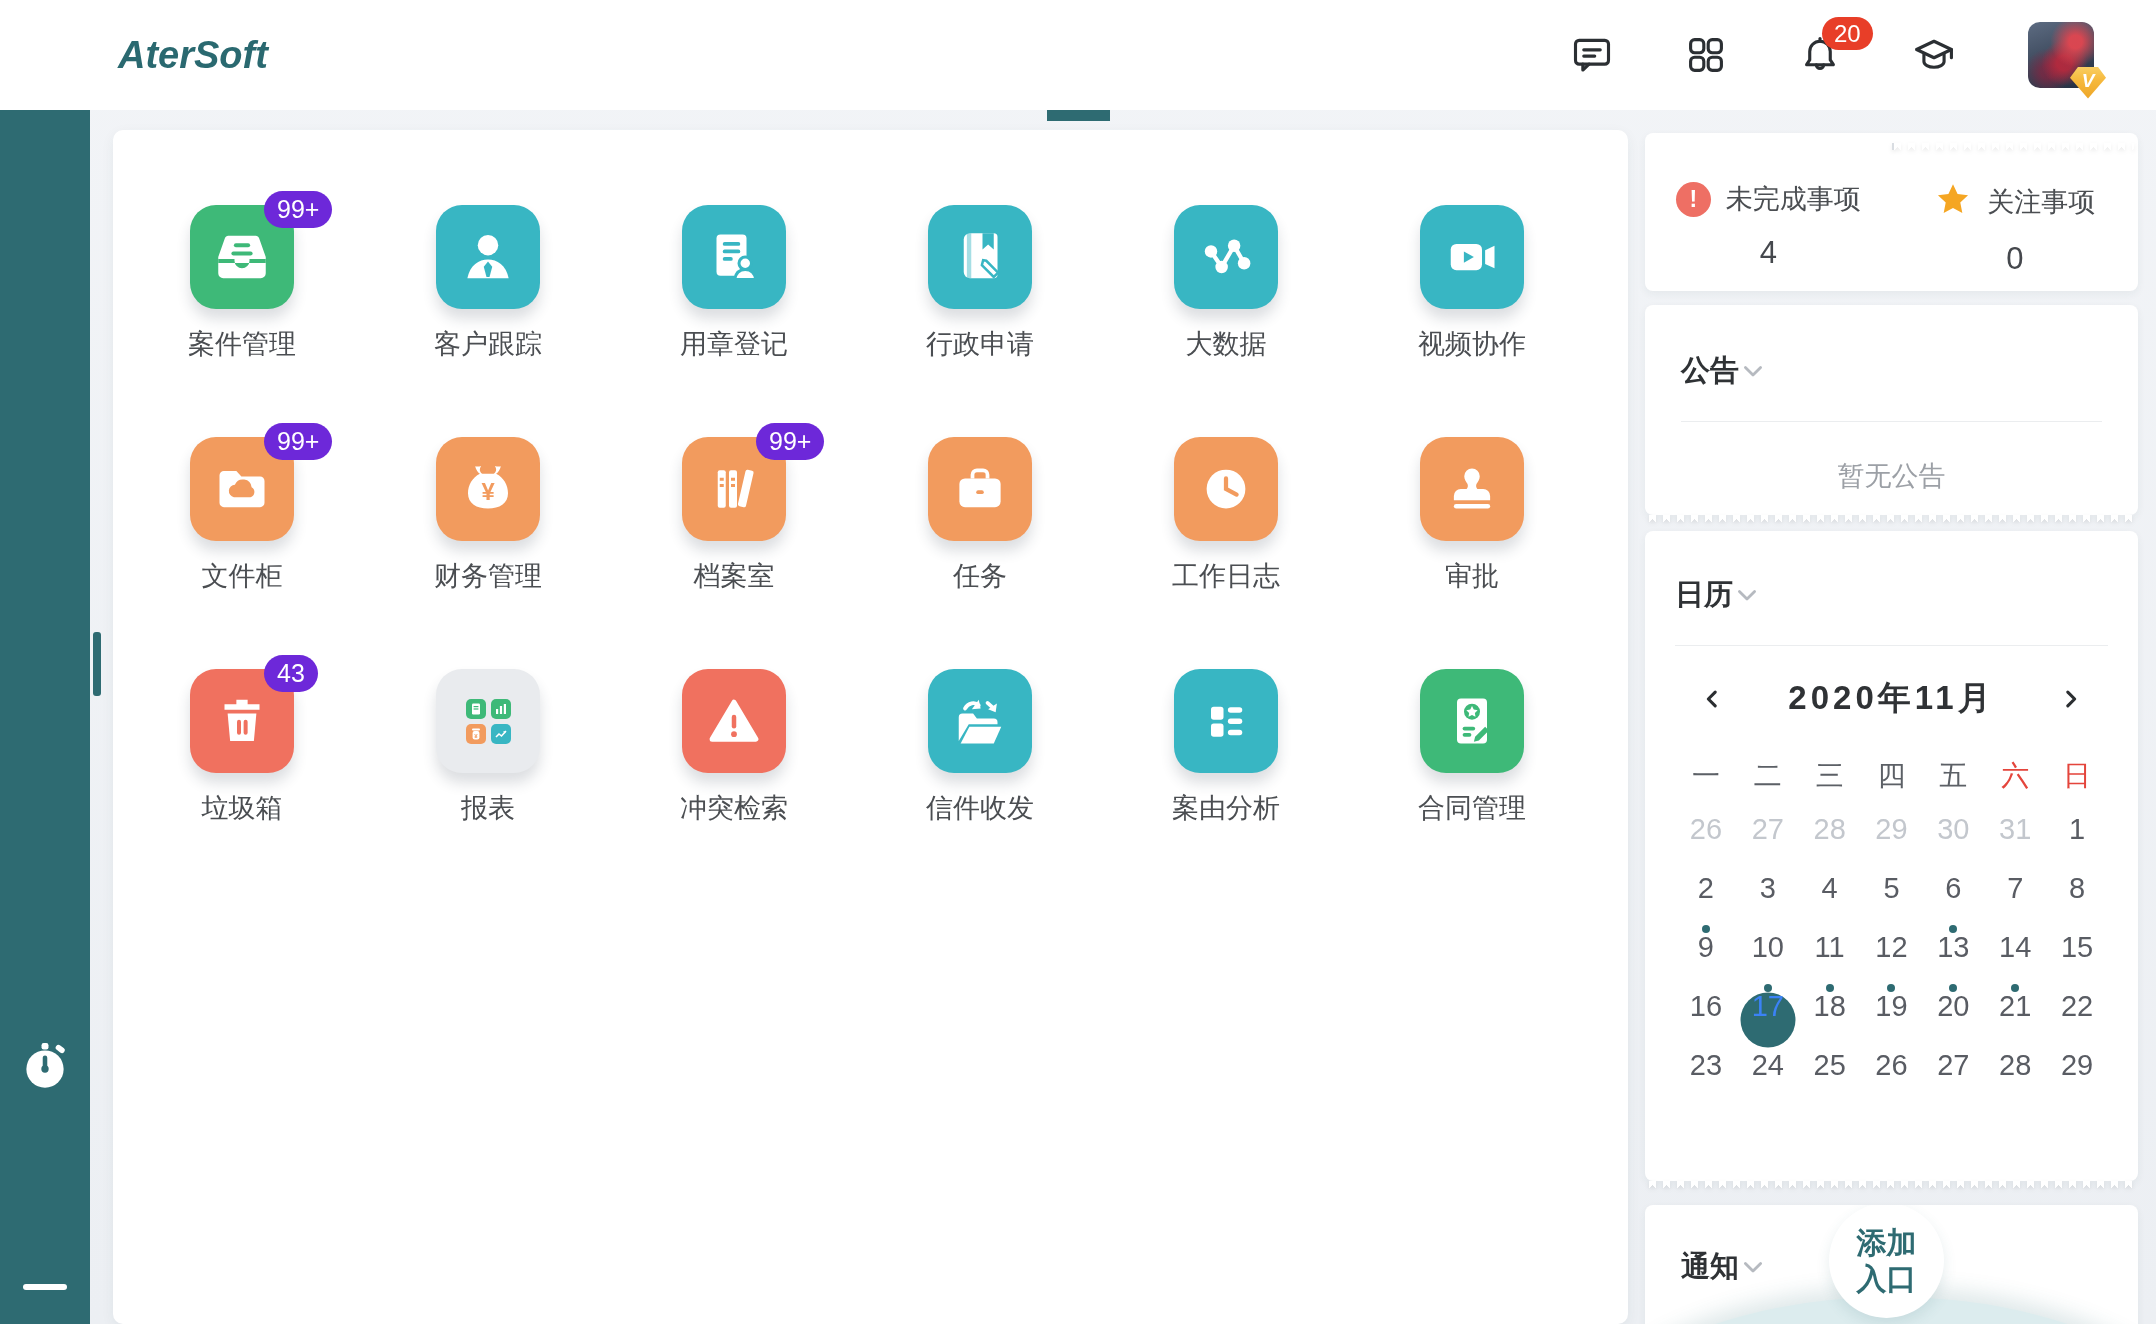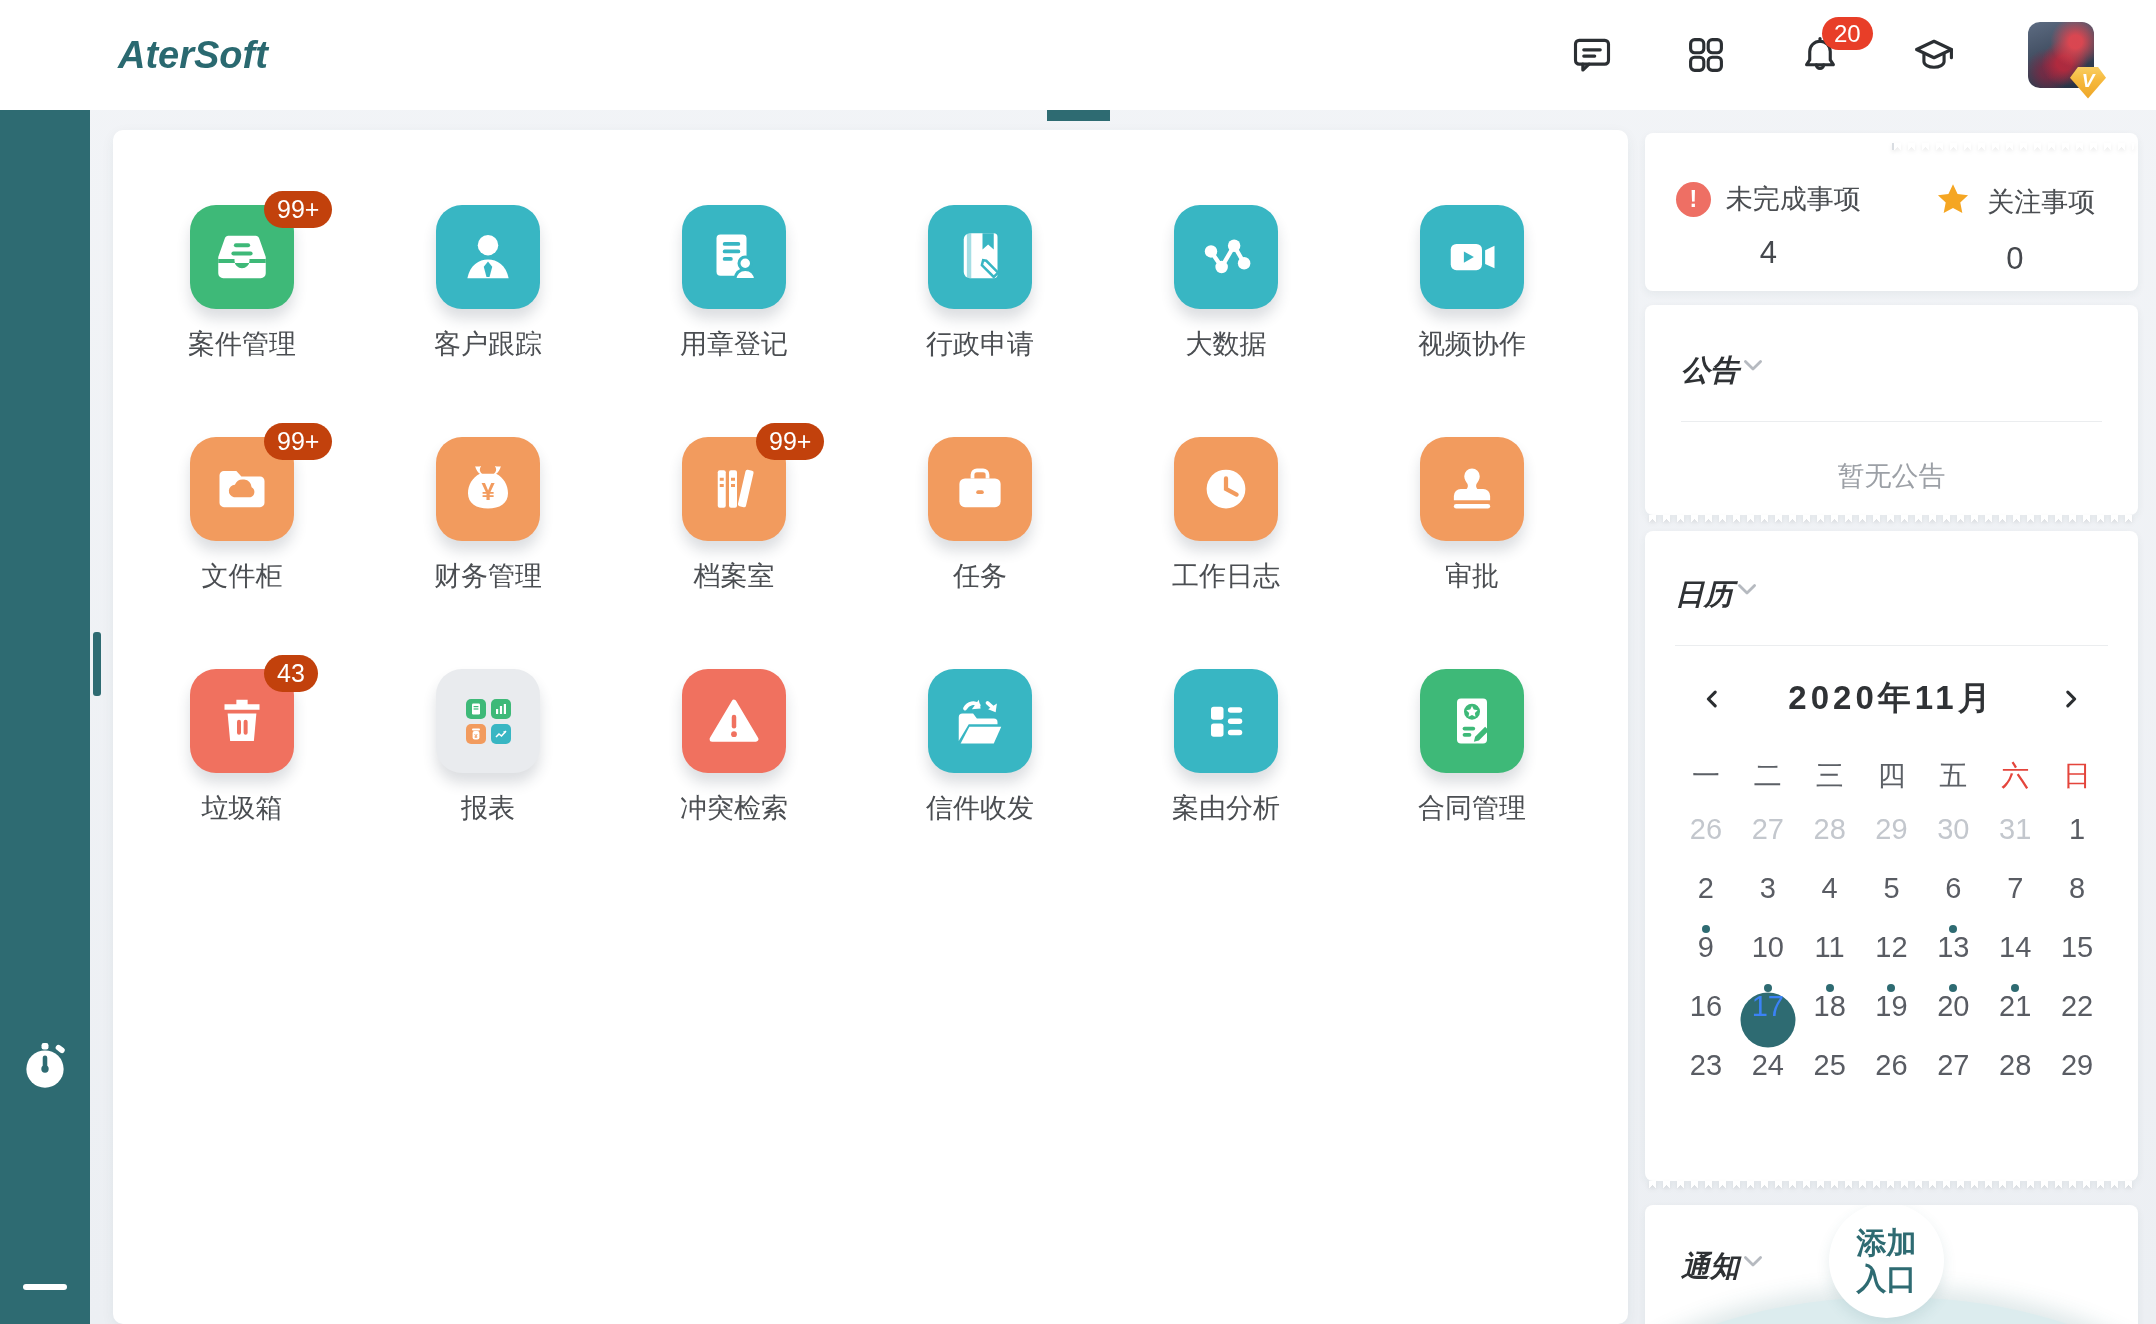--- a/index.html
+++ b/index.html
@@ -38,21 +38,21 @@
   .main-card{position:absolute;left:113px;top:130px;width:1515px;height:1194px;background:#fff;border-radius:10px;
              box-shadow:0 4px 14px rgba(40,60,75,.06);}
   .tab-indicator{position:absolute;left:1047px;top:110px;width:63px;height:11px;background:#2e6b72;z-index:6;cursor:pointer;}
 
   .app-grid{position:absolute;left:77px;top:75px;display:grid;grid-template-columns:repeat(6,104px);column-gap:142px;grid-auto-rows:232px;}
   .app-cell{display:flex;flex-direction:column;align-items:center;}
   .tile{position:relative;width:104px;height:104px;border-radius:26px;display:flex;align-items:center;justify-content:center;
         background:var(--tile);box-shadow:0 10px 14px rgba(36,52,66,.16);cursor:pointer;}
   .tile .glyph{display:flex;}
   .tile .glyph svg{width:60px;height:60px;}
-  .badge{position:absolute;top:-14px;left:74px;height:37px;padding:0 13px;border-radius:19px;background:#c2410c;
+  .badge{position:absolute;top:-14px;left:74px;height:37px;padding:0 13px;border-radius:19px;background:#6d28d9;
          color:#fff;font-size:25px;display:flex;align-items:center;white-space:nowrap;}
   .app-label{margin-top:17px;font-size:27px;color:#4b4e52;white-space:nowrap;}
   .report-grid{display:grid;grid-template-columns:20px 20px;grid-template-rows:20px 20px;gap:5px;}
   .report-grid .mini{border-radius:5px;display:flex;align-items:center;justify-content:center;}
   .report-grid .mini svg{width:14px;height:14px;}
 
   
   .rcard{position:absolute;left:1645px;width:493px;background:#fff;border-radius:8px;box-shadow:0 3px 8px rgba(40,60,75,.06);}
   .scallop::after{content:"";position:absolute;top:100%;left:4px;right:4px;height:7px;
     background:
@@ -64,21 +64,21 @@
   .stat{position:relative;width:50%;padding-top:48px;display:flex;flex-direction:column;align-items:center;cursor:pointer;}
   .stat-top{display:flex;align-items:center;gap:15px;}
   .stat-label{font-size:27px;color:#4b4e52;}
   .stat-value{margin-top:18px;font-size:31px;color:#45484d;}
   .stats-card::after{content:"";position:absolute;left:50%;top:10px;bottom:10px;border-left:2px dashed #d9dde2;}
   .alert-circle{width:35px;height:35px;border-radius:50%;background:#ee6f64;color:#fff;font-weight:bold;font-size:23px;
                 display:flex;align-items:center;justify-content:center;}
   .alert-circle::before{content:"!";}
   .star-icon svg{width:38px;height:38px;}
 
-  .sec-head{display:flex;font-style:italic;}
+  .sec-head{display:flex;align-items:center;}
   .sec-title{font-size:29px;font-weight:bold;color:#2f3235;}
   .chev{width:28px;height:28px;cursor:pointer;display:flex;}
   .chev svg{width:28px;height:28px;}
   .hr{height:1px;background:#ebedef;}
 
   .notice-card{top:305px;height:210px;padding:0 36px;box-sizing:border-box;}
   .notice-card .sec-head{padding-top:46px;}
   .notice-card .hr{margin-top:30px;}
   .notice-empty{margin-top:36px;text-align:center;font-size:27px;color:#9ca0a6;}
 

